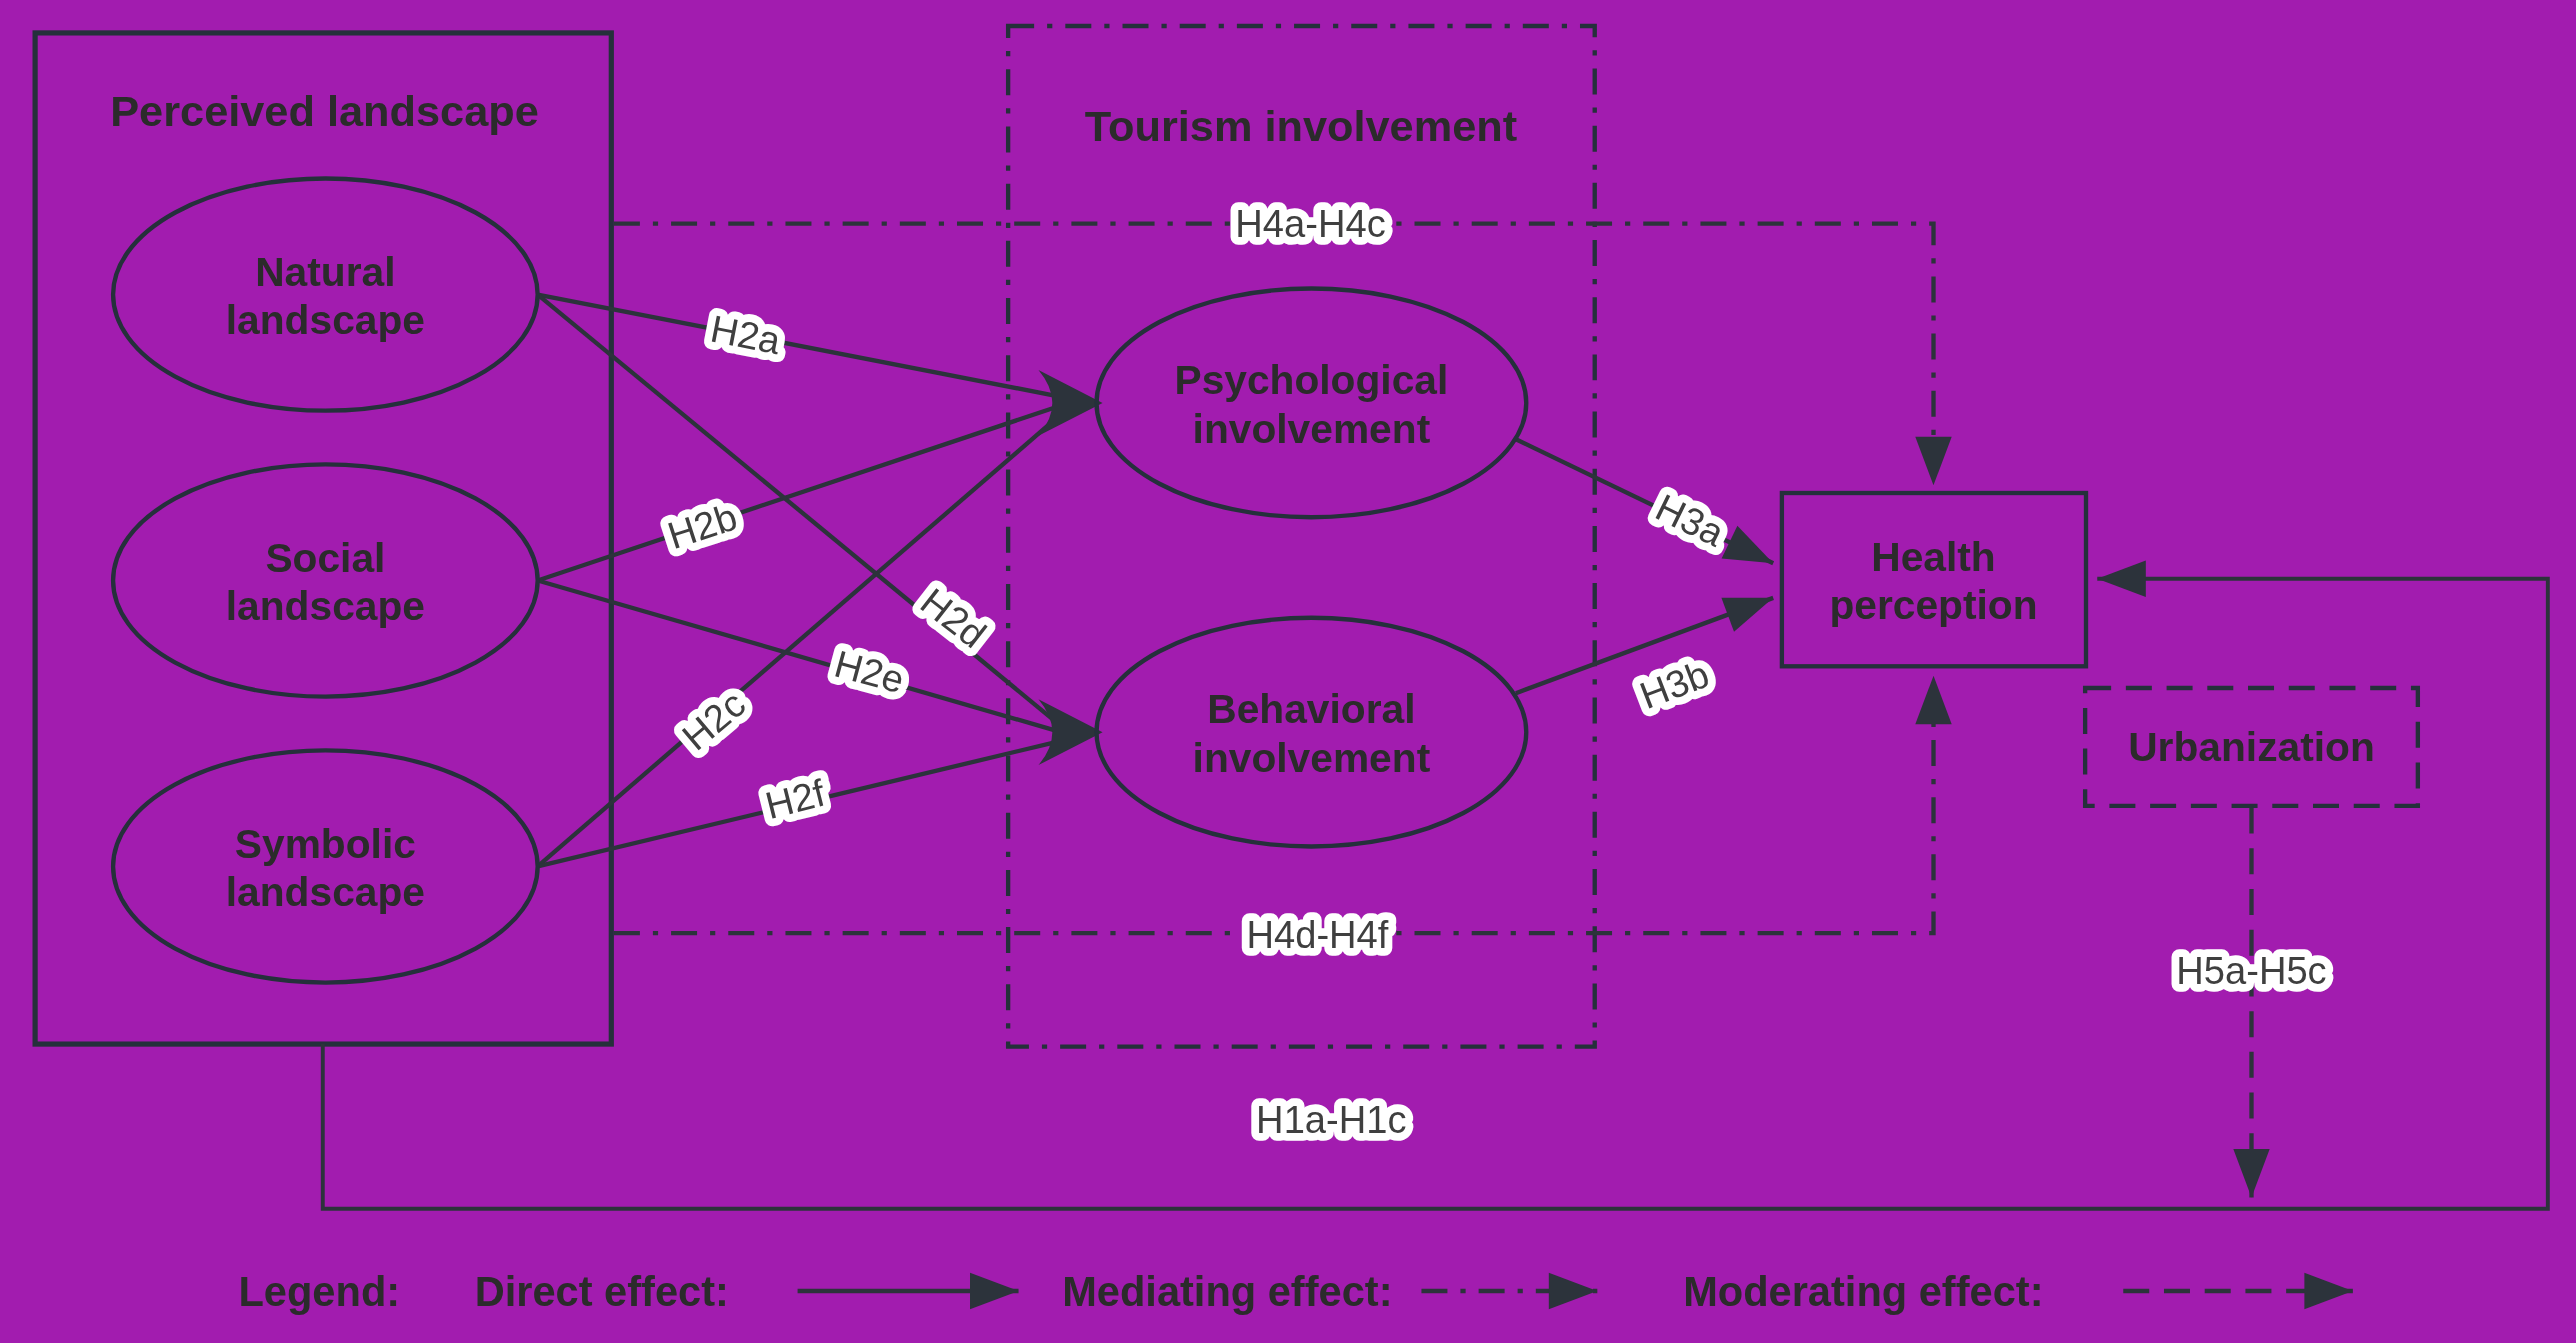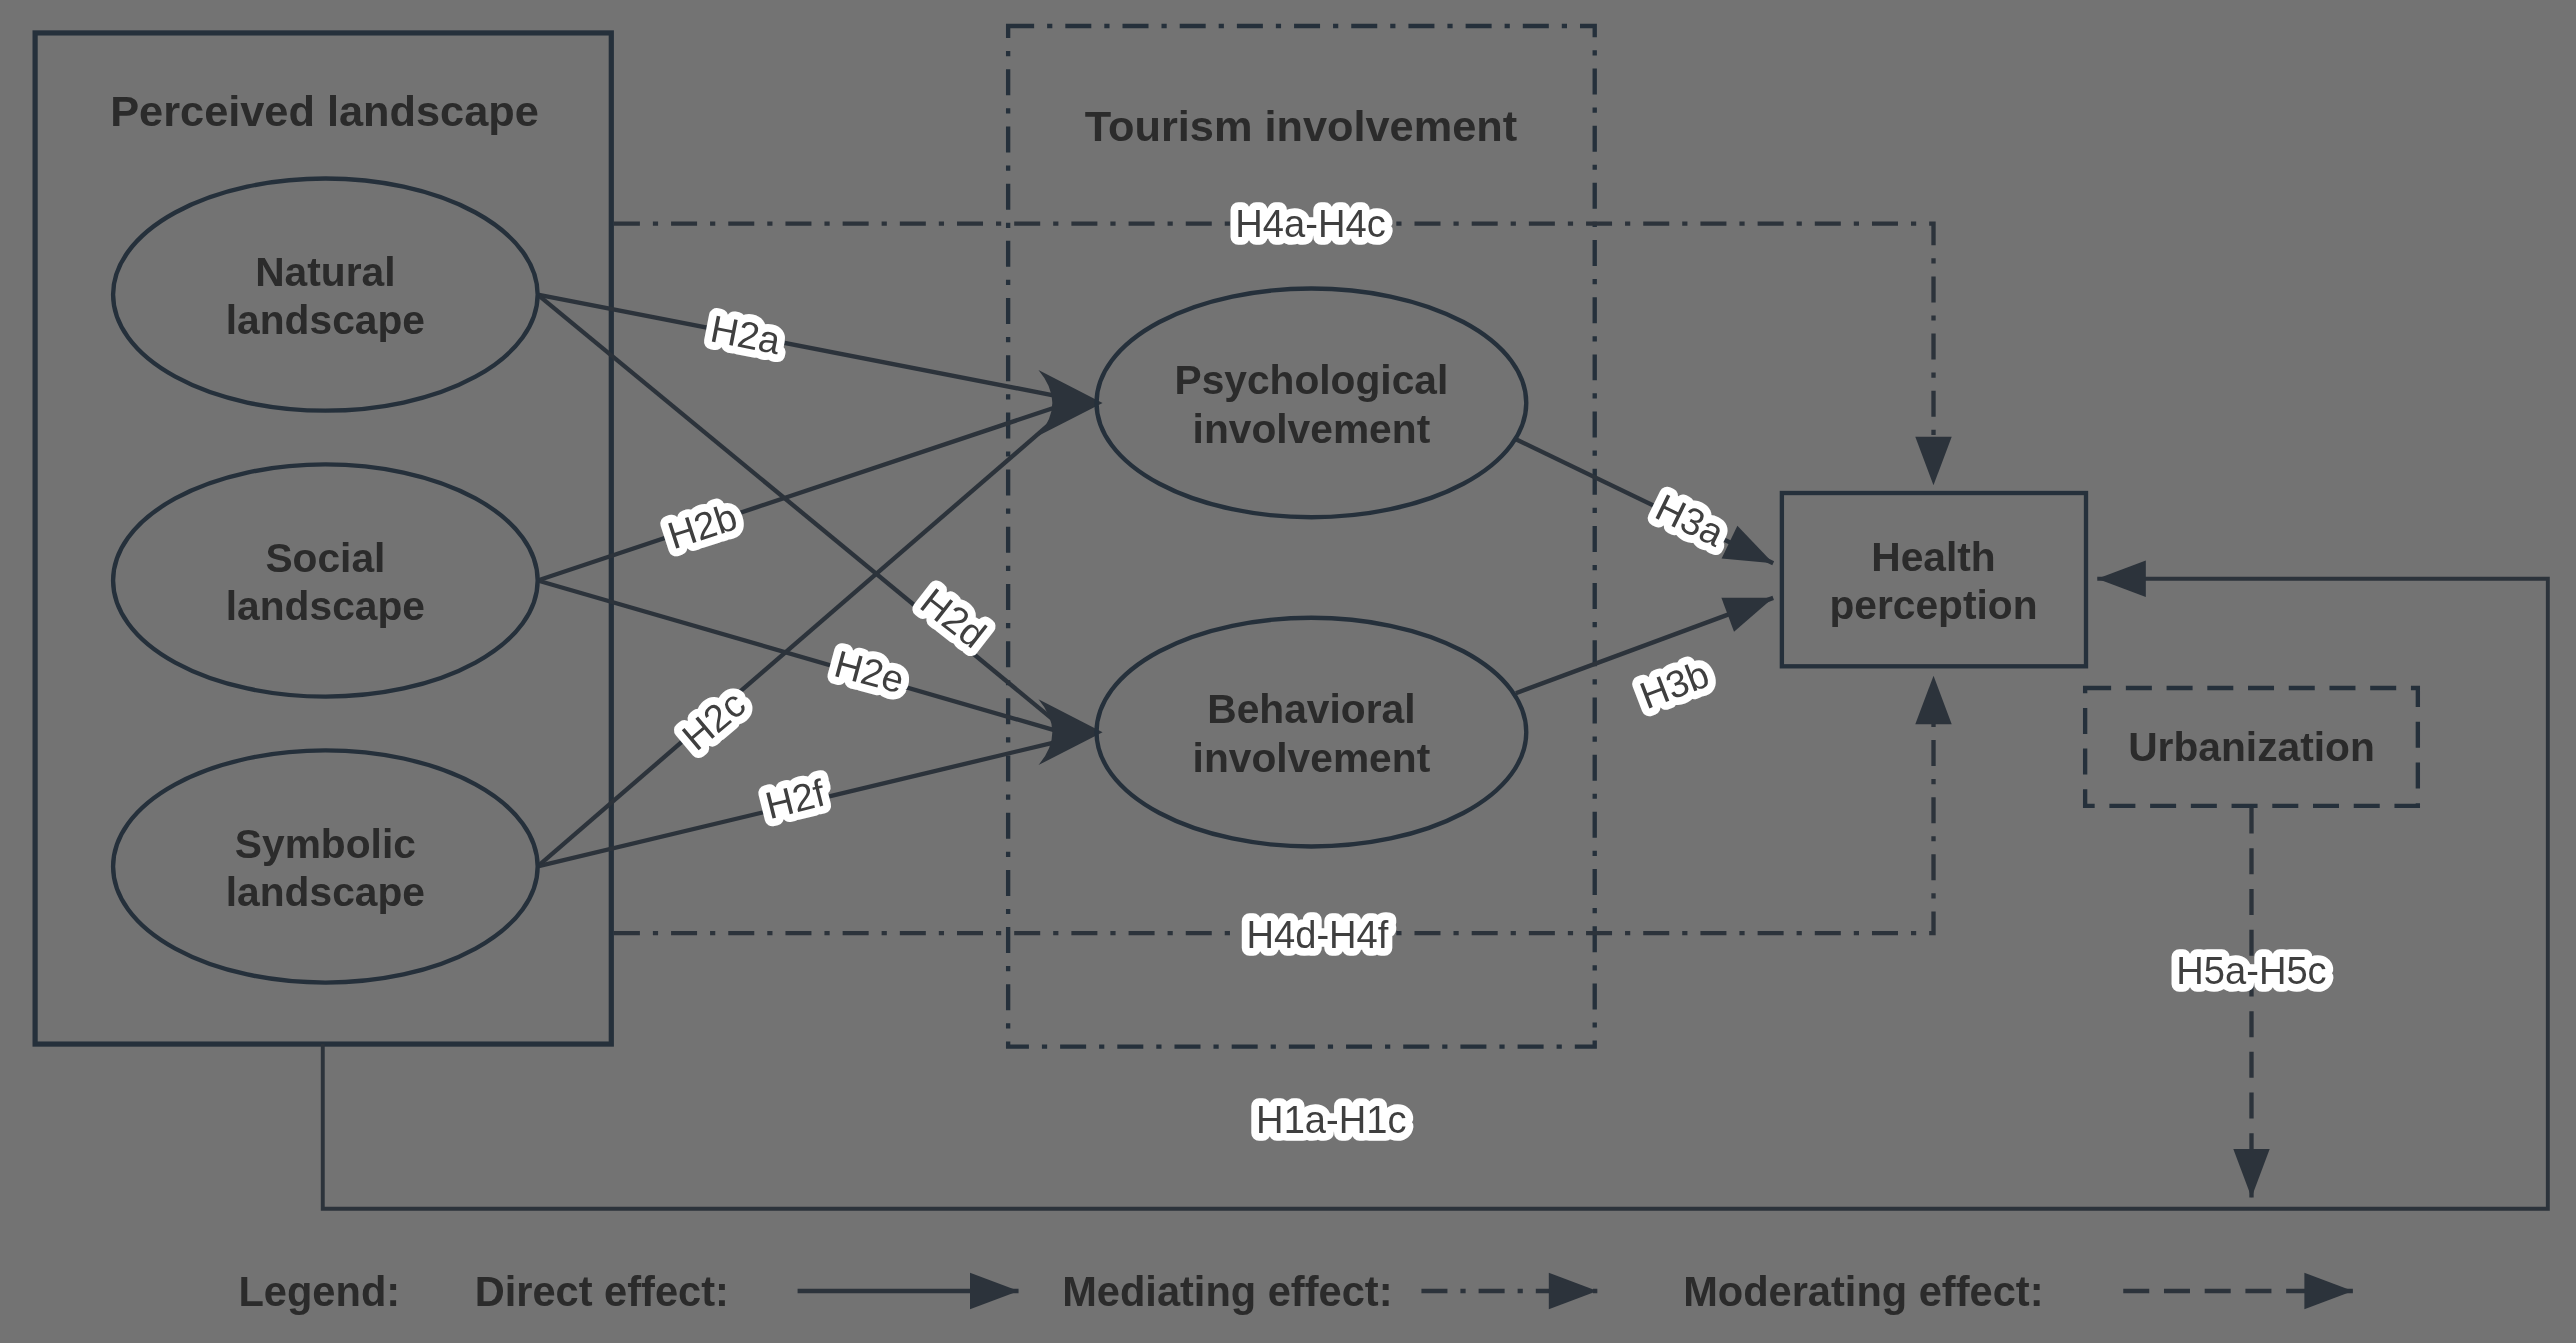--- a/index.html
+++ b/index.html
@@ -3,21 +3,21 @@
 <meta charset="utf-8">
 <style>
   html, body {
     margin: 0;
     padding: 0;
     background: #ffffff;
   }
   .figure-wrap {
     width: 100vw;
     height: 100vh;
-    background: #737373;
+    background: #a21caf;
   }
   svg {
     display: block;
     width: 100%;
     height: 100%;
   }
   .shape {
     fill: none;
     stroke: #25303b;
     stroke-width: 5;

